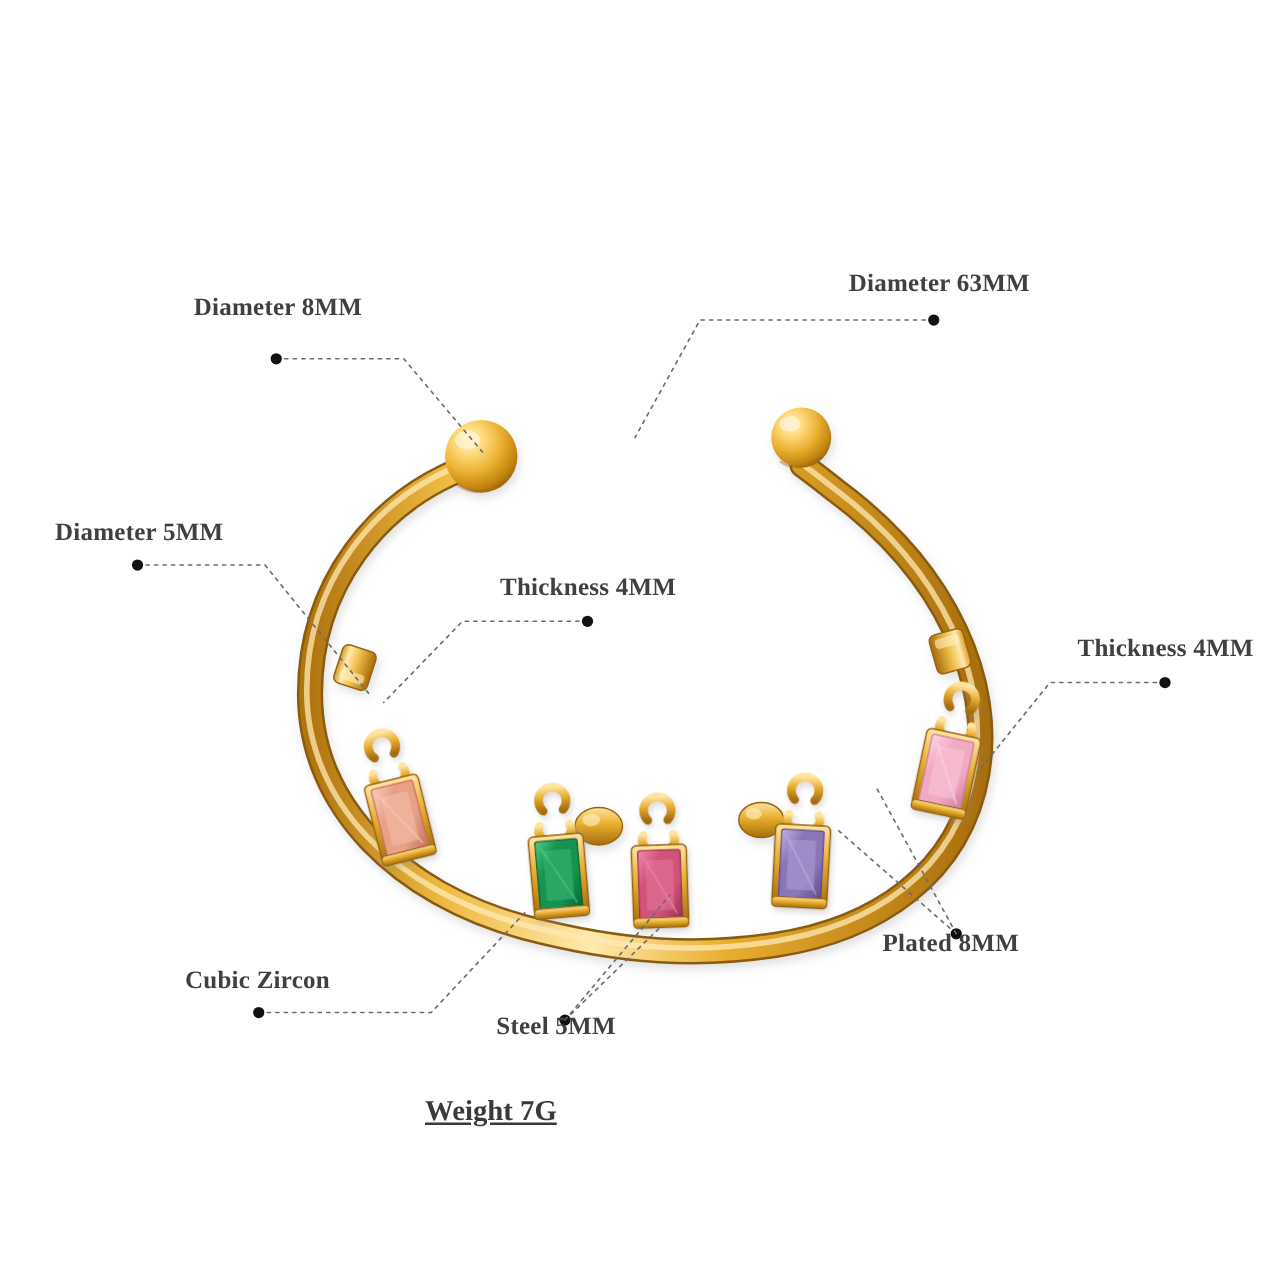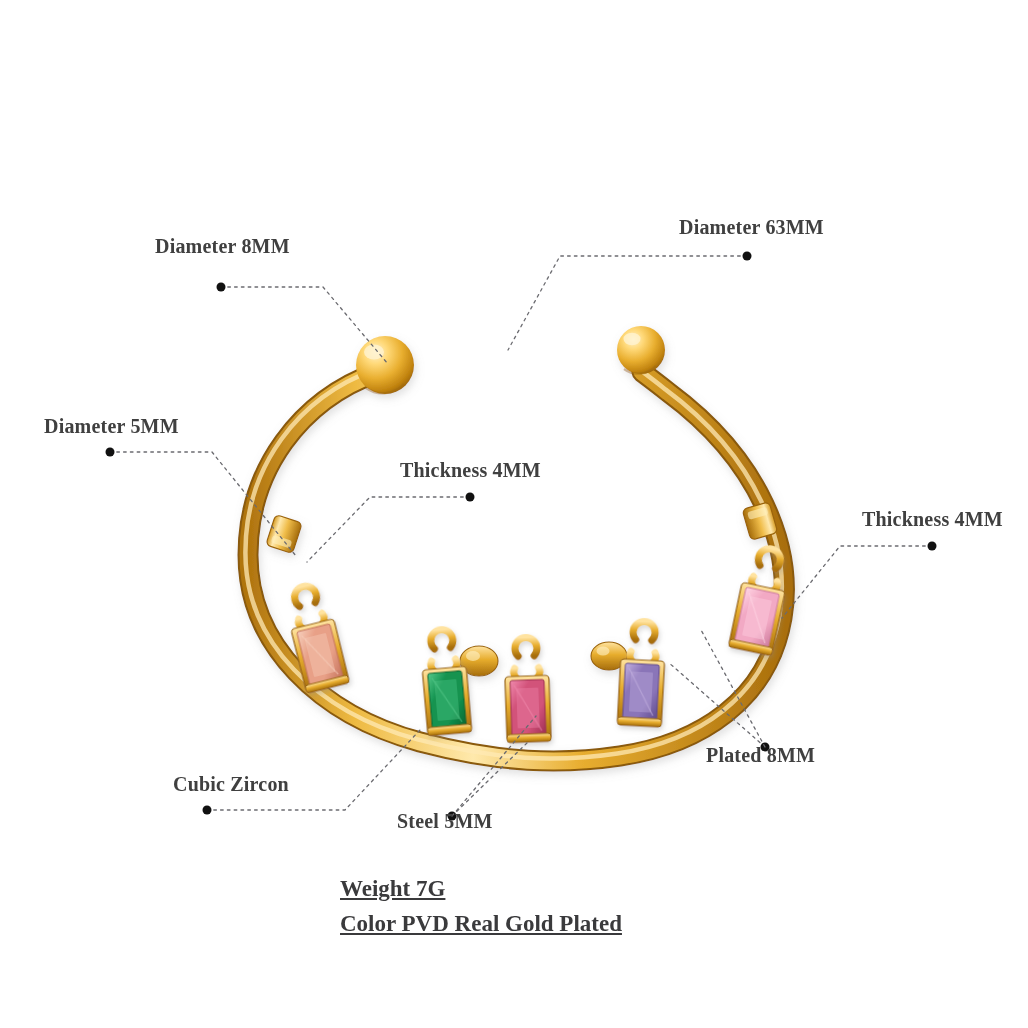--- a/index.html
+++ b/index.html
@@ -262,22 +262,21 @@
         <path d="M452 816 L536 716" fill="none" stroke="#6b6b70" stroke-width="1.3" stroke-dasharray="2.6 4.2" stroke-linecap="round"></path>
         <path d="M765 747 L700 628" fill="none" stroke="#6b6b70" stroke-width="1.3" stroke-dasharray="2.6 4.2" stroke-linecap="round"></path>
       </g>
   </svg>
 
   <div class="callout" style="left:155px; top:236px;">Diameter 8MM</div>
   <div class="callout" style="left:679px; top:217px;">Diameter 63MM</div>
   <div class="callout" style="left:44px;  top:416px;">Diameter 5MM</div>
   <div class="callout" style="left:400px; top:460px;">Thickness 4MM</div>
   <div class="callout" style="left:862px; top:509px;">Thickness 4MM</div>
-  <div class="callout" style="left:148px; top:774px;margin-left:25px;">Cubic Zircon</div>
+  <div class="callout" style="left:148px; top:774px;">Cubic Zircon</div>
   <div class="callout" style="left:397px; top:811px;">Steel 5MM</div>
   <div class="callout" style="left:706px; top:745px;">Plated 8MM</div>
 
   <div class="spec-block">
     <span class="spec-line">Weight 7G</span>
-    <span class="spec-line">Color PVD Real Gold Plated</span>
   </div>
 
 </div>
 
 </body></html>

